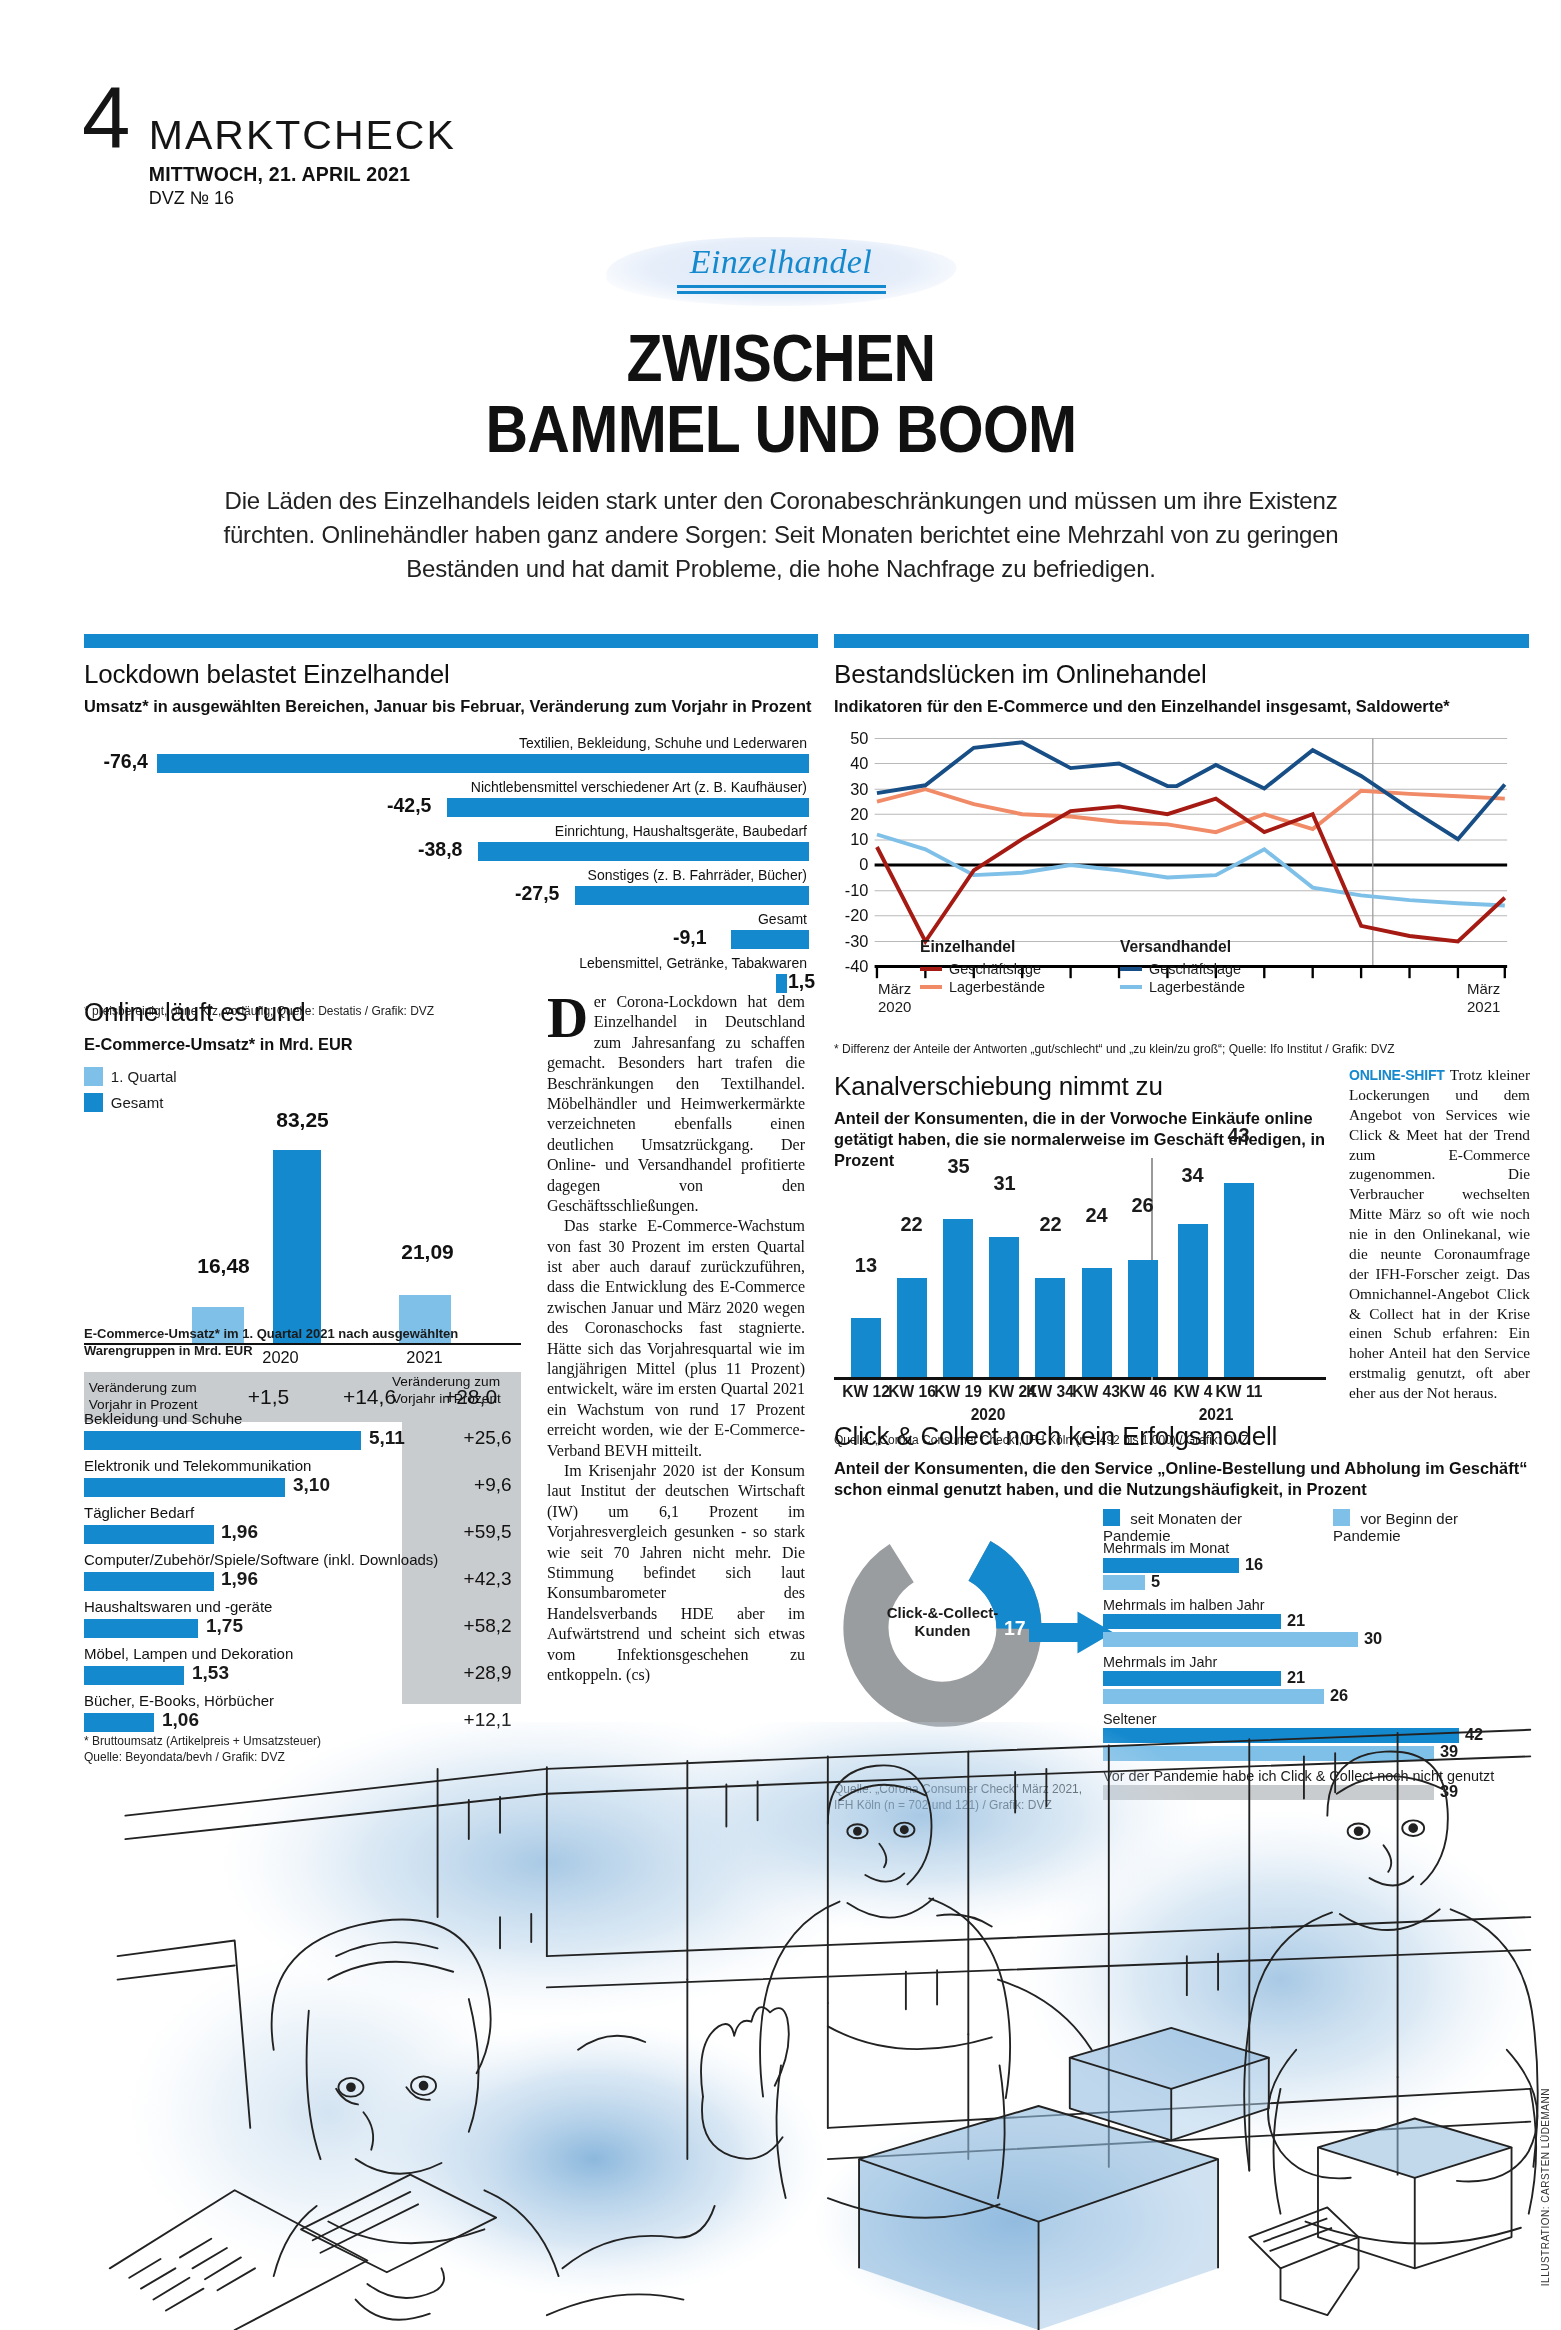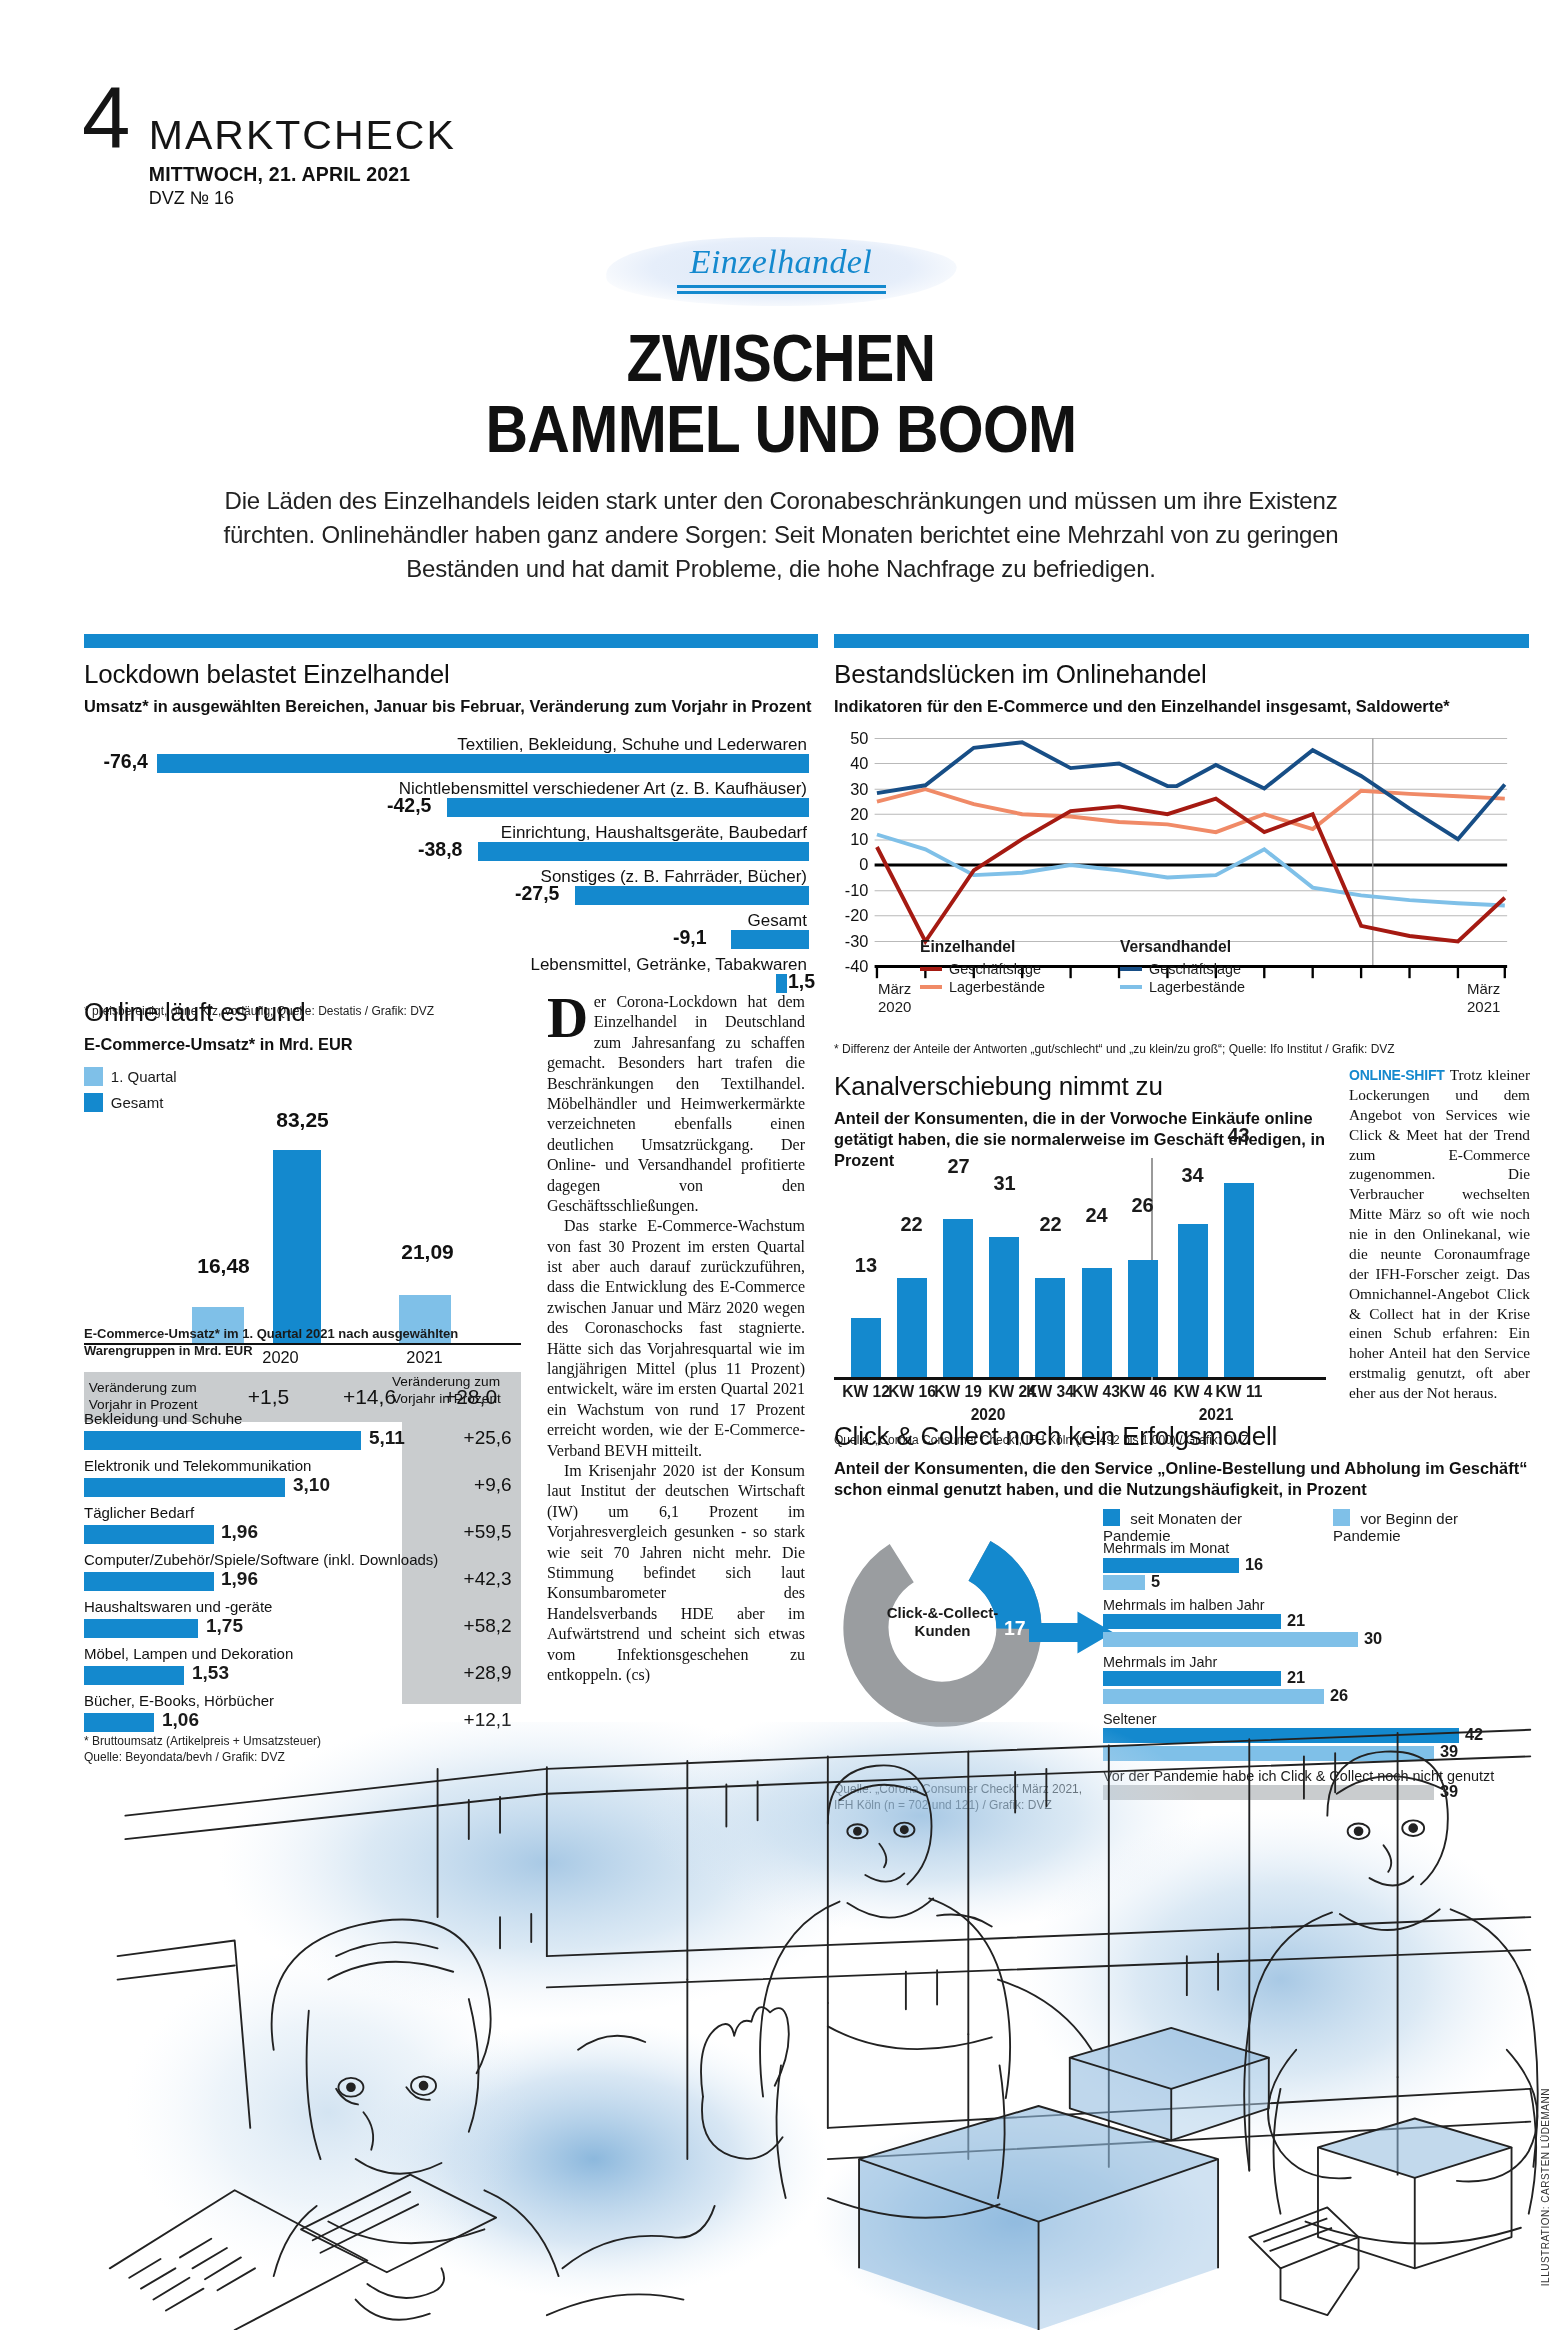--- a/index.html
+++ b/index.html
@@ -56,21 +56,21 @@
 
   
   .wash { position:absolute; pointer-events:none;
           background:radial-gradient(ellipse at 40% 45%, rgba(196,219,240,.82) 0%, rgba(214,231,246,.55) 42%, rgba(235,243,251,.25) 70%, rgba(255,255,255,0) 100%);
           filter:blur(1.6px); z-index:-1; }
 
   
   #c1 { left:84px; top:634px; width:734px; }
   .c1-rows { margin-top:20px; position:relative; }
   .c1-row { position:relative; height:44px; }
-  .c1-lab { position:absolute; right:11px; top:-1.6px; font-size:17px; color:#111; white-space:nowrap; }
+  .c1-lab { position:absolute; right:11px; top:-1.6px; font-size:14px; color:#111; white-space:nowrap; }
   .c1-bar { position:absolute; top:17px; height:19px; background:#1489ce; }
   .c1-val { position:absolute; top:13.3px; font-size:19.5px; font-weight:bold; color:#111; }
 
   
   #c2 { left:84px; top:986px; width:437px; }
   .c2-legend { margin-top:12.5px; }
   .c2-leg-it { display:flex; align-items:center; gap:7.8px; margin-bottom:7px; font-size:15px; }
   .c2-swatch { width:19px; height:19px; }
   .c2-plot { position:relative; height:226px; margin-top:4.7px; border-bottom:2.3px solid #111; }
   .c2-bar { position:absolute; bottom:0; }
@@ -431,21 +431,21 @@
 
     <div class="c5-plot">
       <div style="position:absolute; left:317px; top:-26.6px; width:1.6px; height:222px; background:#9a9a9a;"></div>
 
       <div class="c5-v" style="left:9.4px; top:69px; width:45px;">13</div>
       <div class="c5-bar" style="left:17px; width:30px; height:59px;"></div>
 
       <div class="c5-v" style="left:55px; top:28px; width:45px;">22</div>
       <div class="c5-bar" style="left:63px; width:30px; height:99px;"></div>
 
-      <div class="c5-v" style="left:102px; top:-30px; width:45px;">27</div>
+      <div class="c5-v" style="left:102px; top:-30px; width:45px;">35</div>
       <div class="c5-bar" style="left:109px; width:30px; height:158px;"></div>
 
       <div class="c5-v" style="left:148px; top:-12.5px; width:45px;">31</div>
       <div class="c5-bar" style="left:155px; width:30px; height:140px;"></div>
 
       <div class="c5-v" style="left:194px; top:28px; width:45px;">22</div>
       <div class="c5-bar" style="left:201px; width:30px; height:99px;"></div>
 
       <div class="c5-v" style="left:240px; top:19px; width:45px;">24</div>
       <div class="c5-bar" style="left:248px; width:30px; height:109px;"></div>

